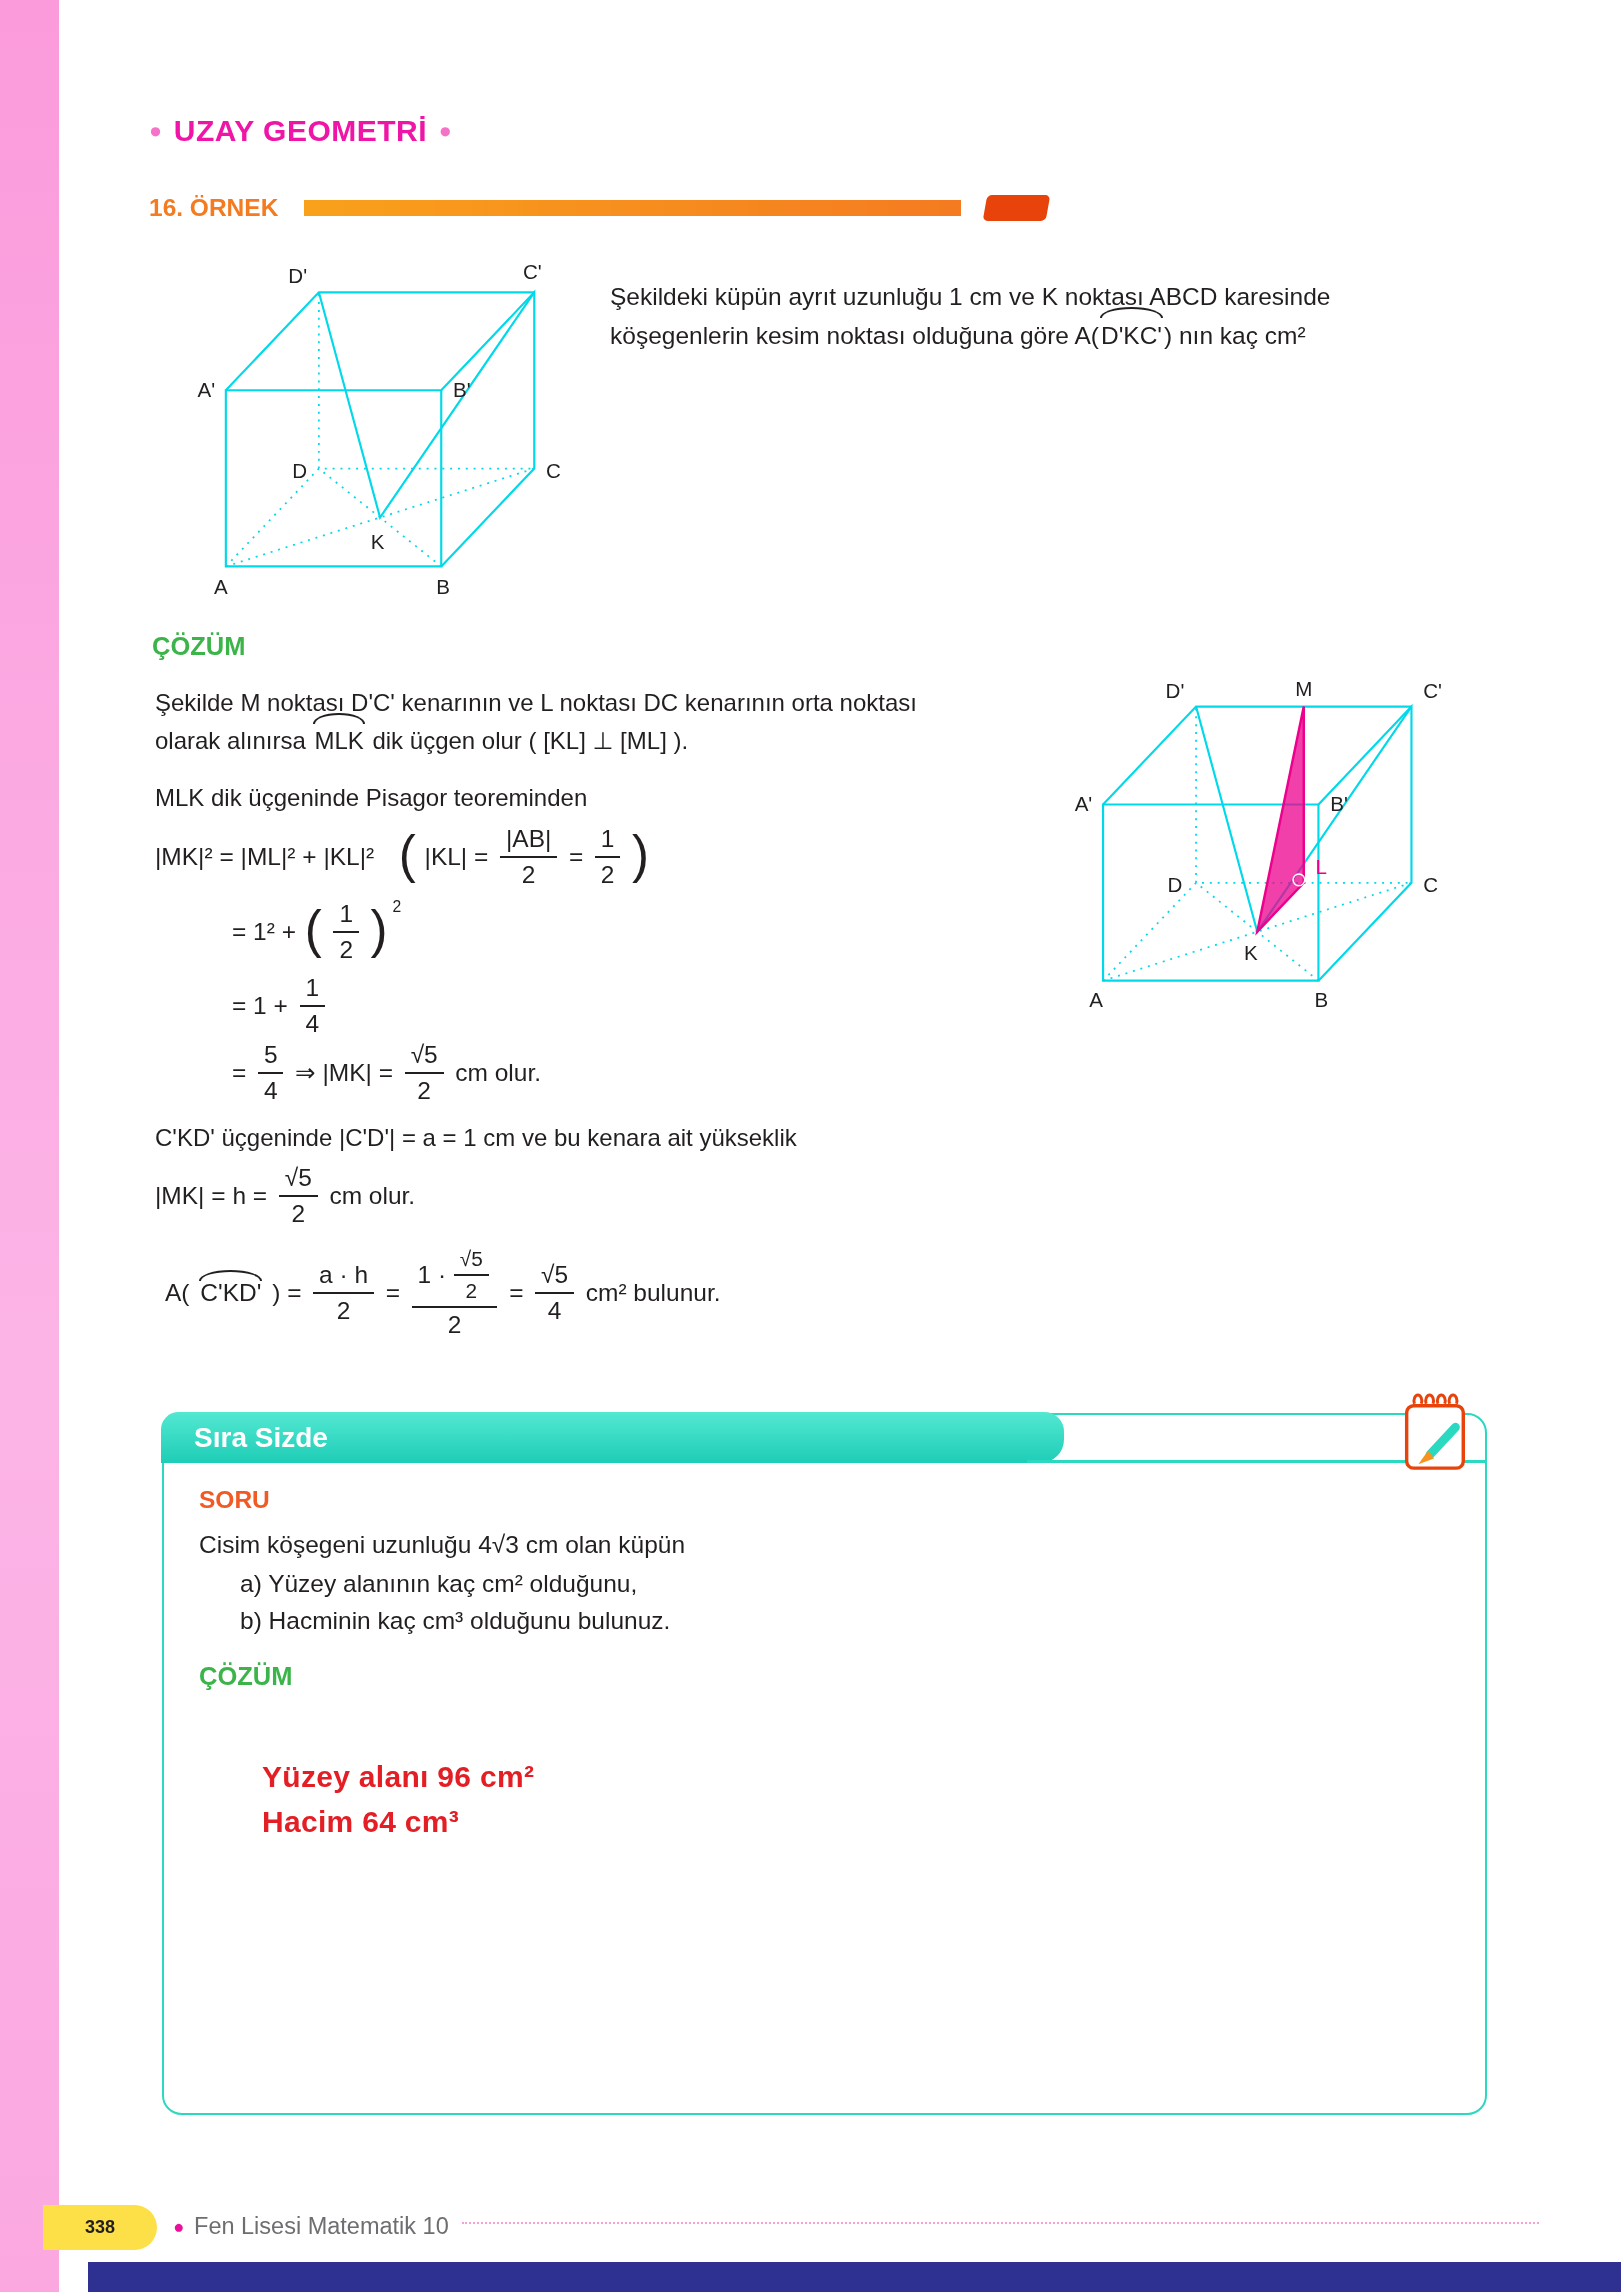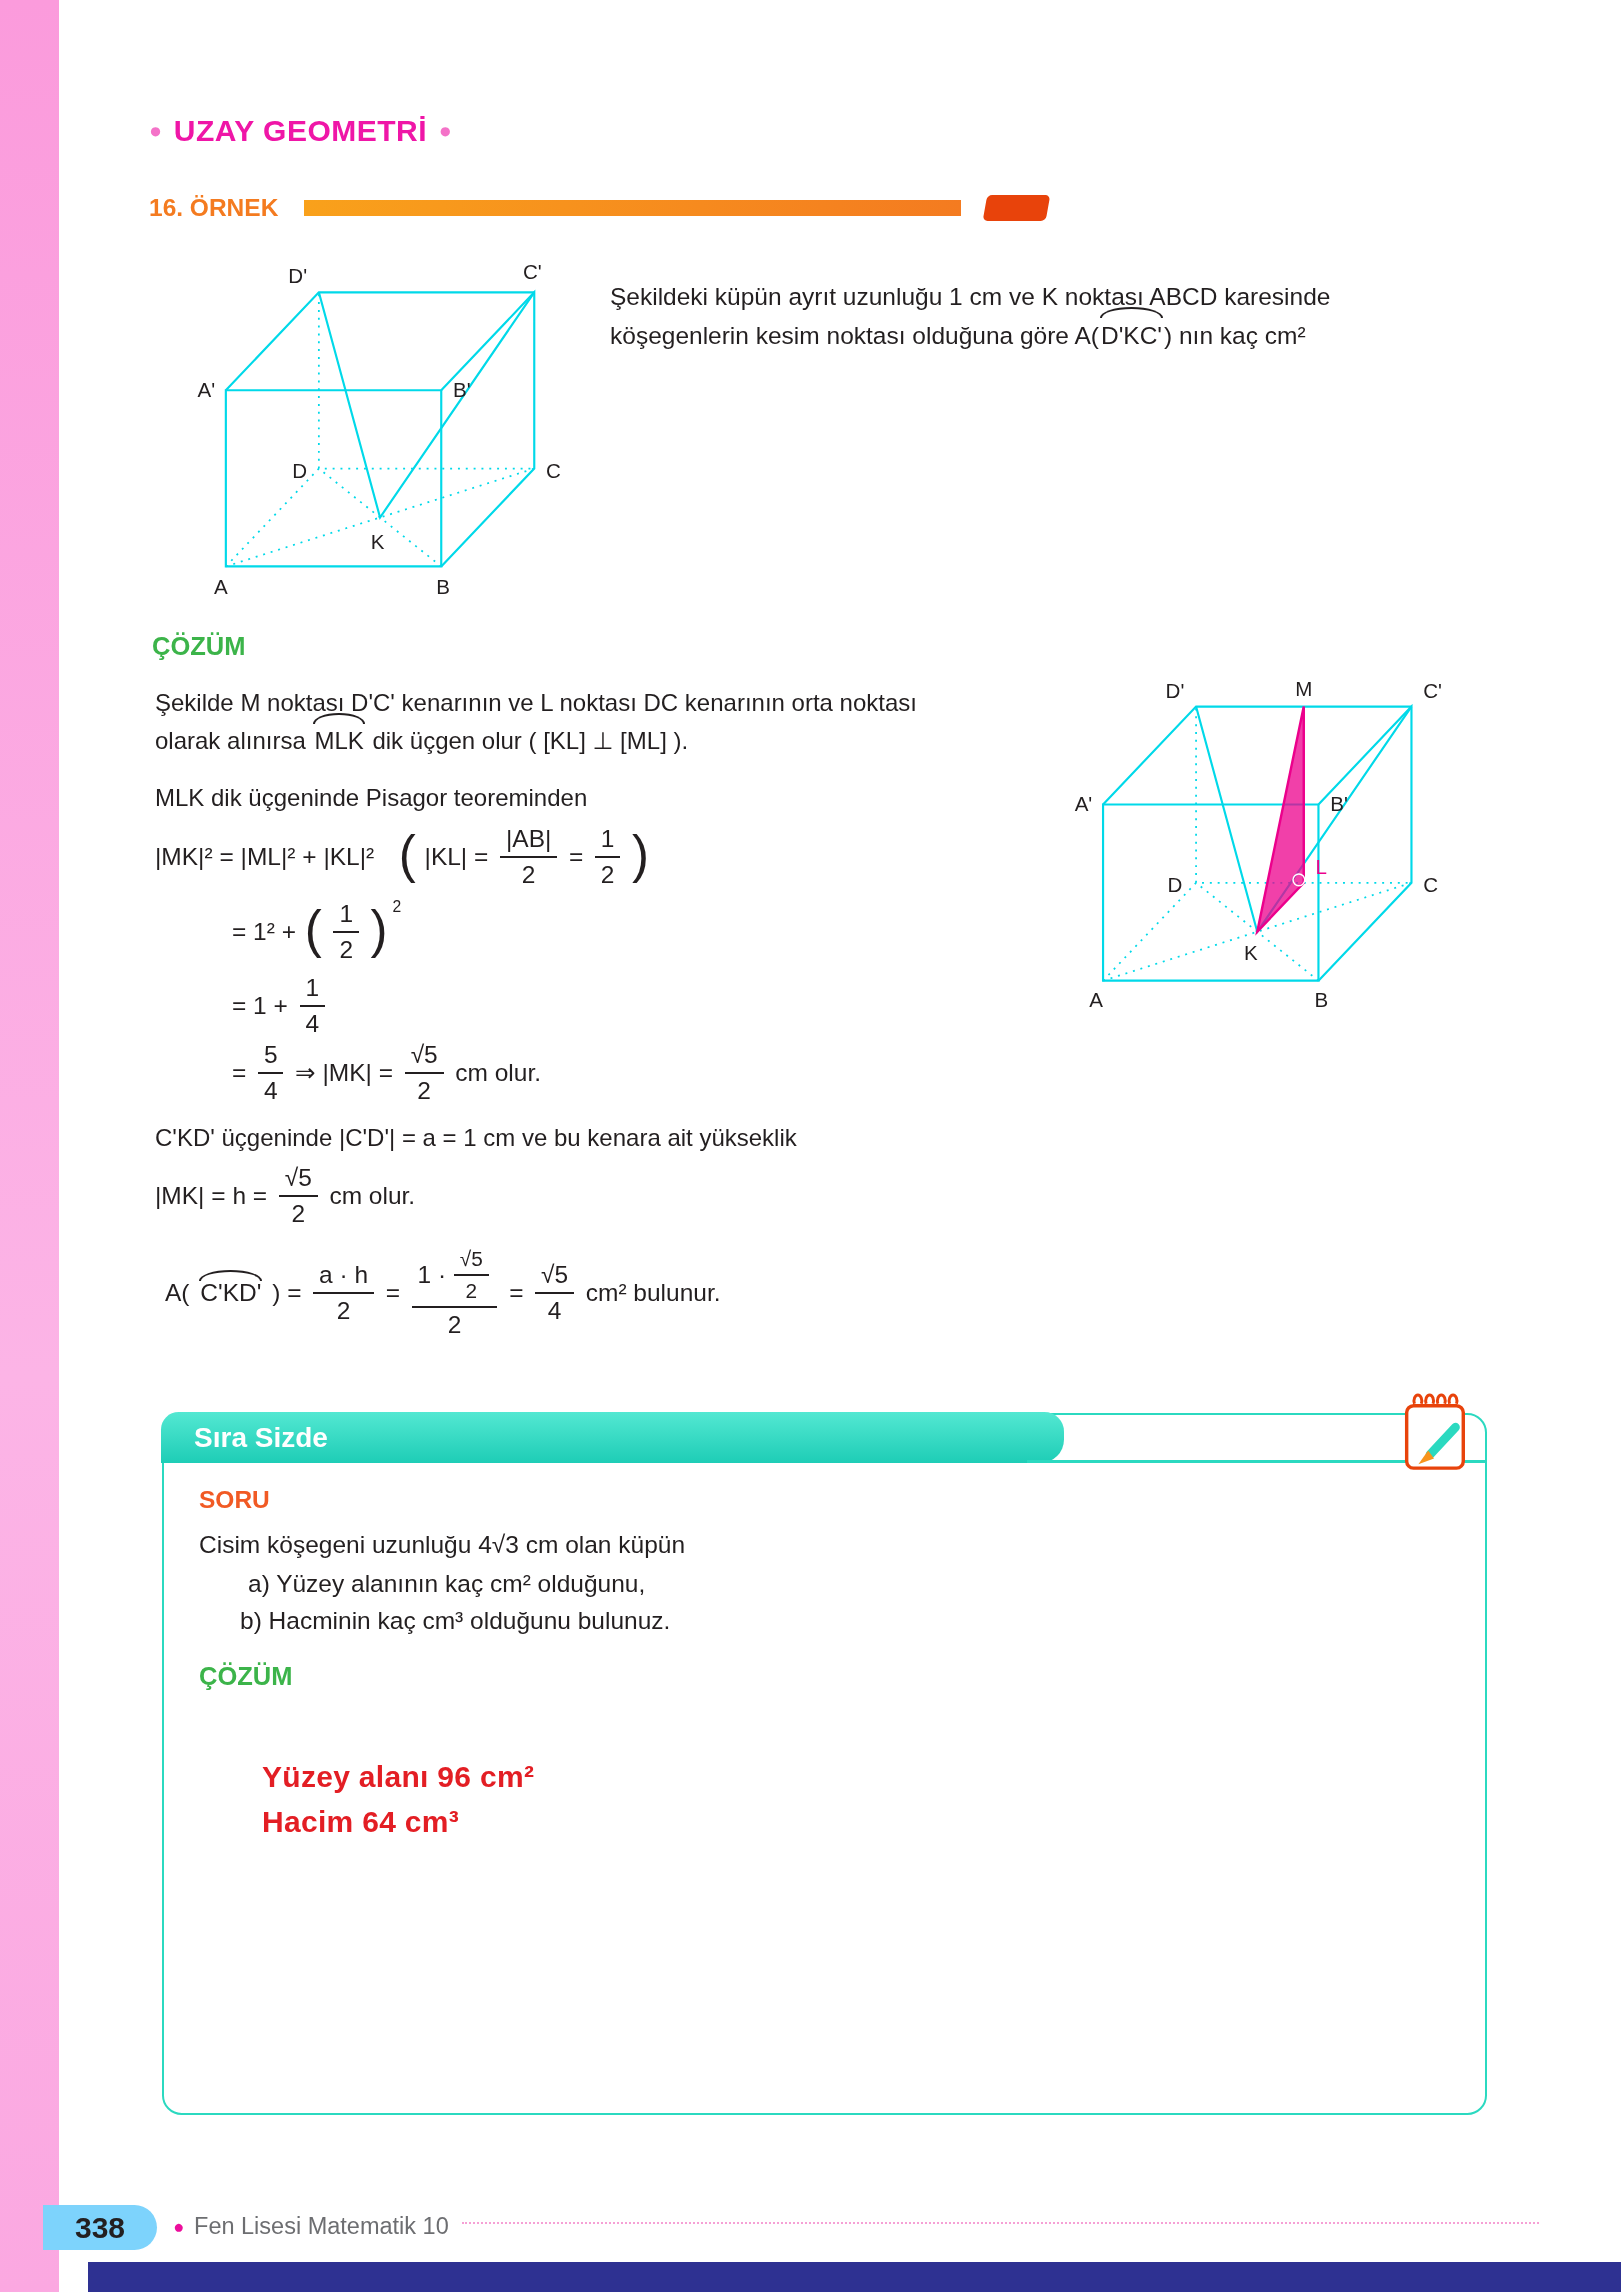--- a/index.html
+++ b/index.html
@@ -57,31 +57,31 @@
   .sira-box { position:absolute; left:162px; top:1413px; width:1321px; height:698px;
     border:2.9px solid #2bd9c0; border-radius:19.6px; }
   .sira-header { position:absolute; left:-2.9px; top:-2.9px; width:870px; height:51px;
     background:linear-gradient(180deg,#53e8d2,#1ecdb6);
     border-radius:17.6px 19.6px 23.5px 0; display:flex; align-items:center; padding-left:33px;
     color:#fff; font-weight:bold; font-size:28px; }
   .sira-headerline { position:absolute; left:863px; top:45px; right:-1px; height:2.9px; background:#2bd9c0; }
   .sira-icon { position:absolute; top:-27.4px; right:9.8px; }
   .soru-label { position:absolute; left:35px; top:71px; color:#f15a24; font-weight:bold; font-size:24.5px; }
   .sira-q1 { position:absolute; left:35px; top:116px; font-size:24.5px; }
-  .sira-qa { position:absolute; left:84px; top:155px; font-size:24.5px; }
+  .sira-qa { position:absolute; left:76px; top:155px; font-size:24.5px; }
   .sira-qb { position:absolute; left:76px; top:192px; font-size:24.5px; }
   .sira-cozum { position:absolute; left:35px; top:247px; font-size:25.5px; font-weight:bold; color:#3cb44a; }
   .answer { position:absolute; color:#e31e24; font-weight:bold; font-size:30px; letter-spacing:0.3px; }
   .answer-1 { left:98px; top:345px; }
   .answer-2 { left:98px; top:390px; }
 
   
   .footer-pagebox { position:absolute; left:43px; top:2205px; width:114px; height:45px;
-    background:#7dd3fc; border-radius:0 22.5px 22.5px 0; display:flex; align-items:center;
-    justify-content:center; font-weight:bold; font-size:30px; }
+    background:#fde047; border-radius:0 22.5px 22.5px 0; display:flex; align-items:center;
+    justify-content:center; font-weight:bold; font-size:18px; }
   .footer-row { position:absolute; left:173px; top:2213px; right:82px; display:flex; align-items:center; }
   .footer-bullet { color:#ec0e9c; font-size:18.6px; margin-right:9.8px; }
   .footer-text { color:#6d6e71; font-size:23.5px; white-space:nowrap; }
   .footer-dots { flex:1; border-bottom:2.9px dotted #f6a0d5; margin-left:13.7px; margin-bottom:7.8px; }
 </style>
 </head>
 <body>
 
 <div class="page">
 

